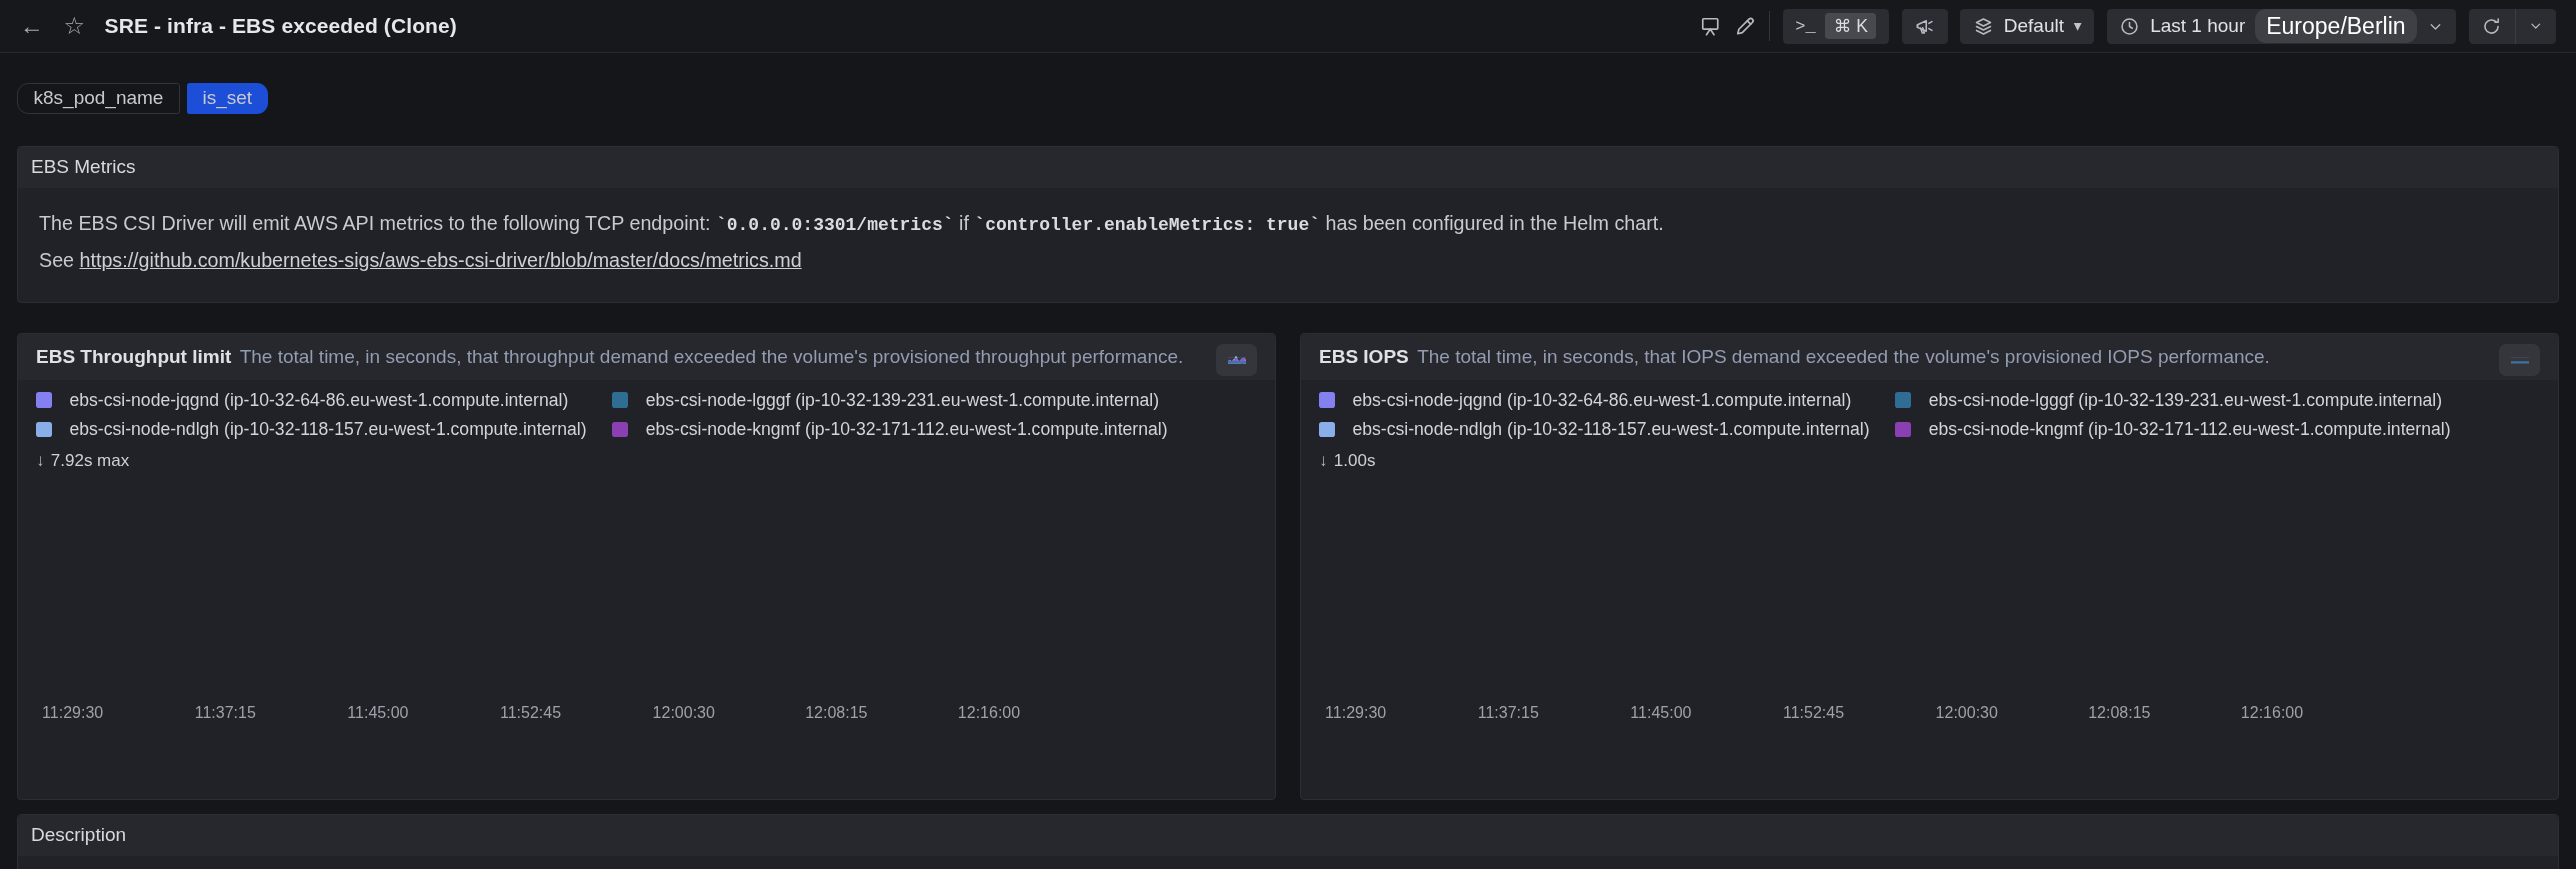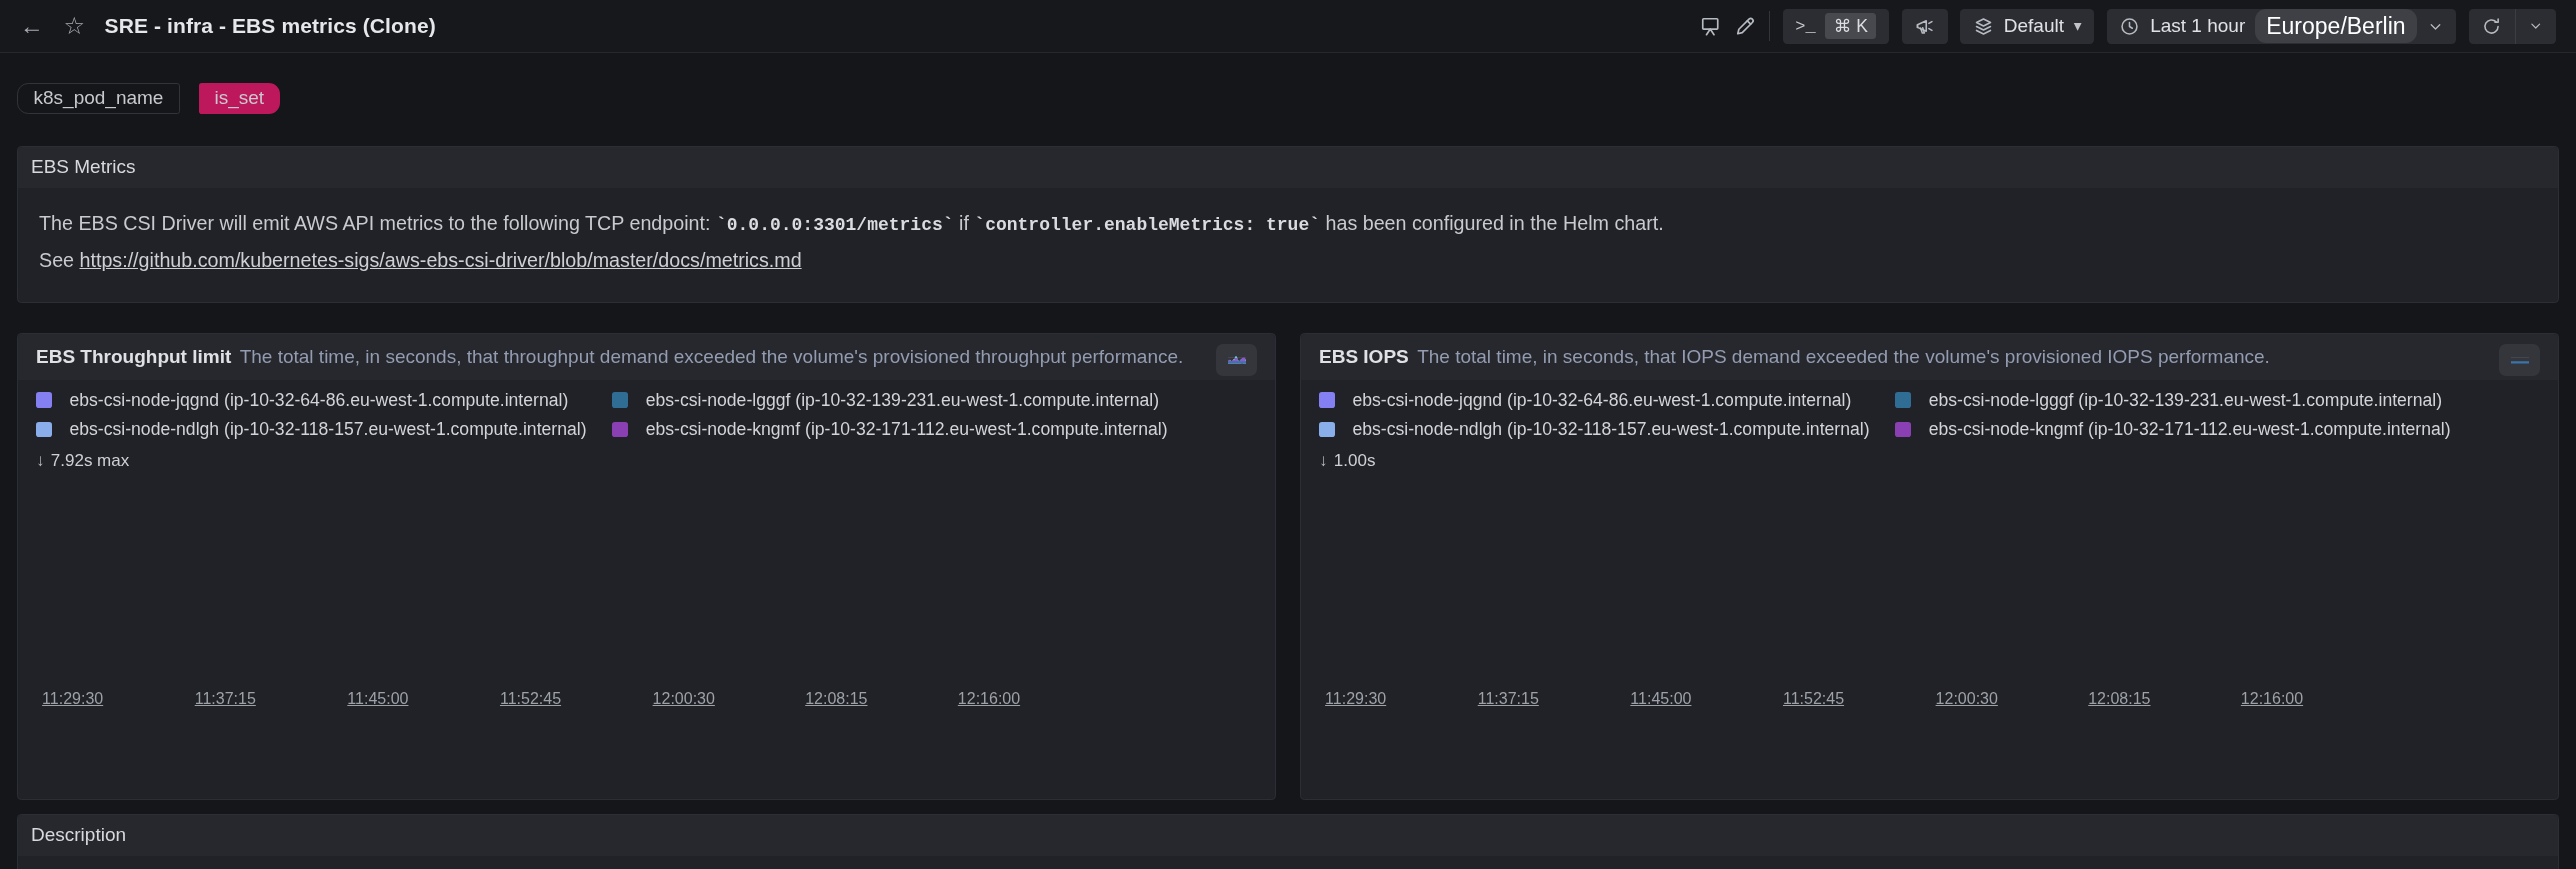--- a/index.html
+++ b/index.html
@@ -37,21 +37,21 @@
   .split { display:flex; align-items:stretch; background:#2b2d33; border-radius:4.2px; overflow:hidden; }
   .split .btn { border-radius:0; background:transparent; }
   .split-sep { width:0.7px; background:#3b3d43; }
   .caret { font-size:15.5px; color:#c0c3c9; }
 
   
   .page { padding:0 17px; }
   .filters { margin-top:29.5px; display:flex; }
   .chip { height:31px; display:flex; align-items:center; padding:0 15.5px; font-size:19px; color:#c7c9ce; cursor:pointer; }
   .chip-key { background:transparent; border:0.7px solid #31343a; border-radius:11.2px 2.8px 2.8px 11.2px; }
-  .chip-val { background:#be185d; border-radius:2.8px 11.2px 11.2px 2.8px; margin-left:19px; }
+  .chip-val { background:#1d4ed8; border-radius:2.8px 11.2px 11.2px 2.8px; margin-left:7px; }
 
   .panel { background:#202227; border:0.7px solid #2b2e34; border-radius:4.2px; }
   .panel-header {
     background:#26282d; border-radius:4.2px 4.2px 0 0; height:41px;
     display:flex; align-items:center; padding:0 13px; font-size:19px; color:#d8d9dd;
   }
   
   .text-panel { margin-top:32px; }
   .text-panel .panel-body { padding:17px 21px 24px; font-size:19.7px; color:#c9cad0; line-height:1.85; }
   .text-panel code {
@@ -68,39 +68,39 @@
   .chart-desc { font-size:19px; color:#939cb1; margin-left:8.4px; }
   .legend { position:relative; padding:9.8px 77px 2.8px 18px; display:grid; grid-template-columns:48.5% auto; gap:8.4px 12.6px; font-size:17.6px; color:#d3d4d9; }
   .legend-item { display:flex; align-items:center; gap:18px; white-space:nowrap; cursor:pointer; }
   .legend-swatch { width:15.5px; height:15.5px; border-radius:2.8px; flex:none; }
   .legend-expand { position:absolute; right:18px; top:9.8px; width:41px; height:32px; background:#34363c; border:none; border-radius:7px; display:flex; align-items:center; justify-content:center; cursor:pointer; }
   .annotation { padding:8.4px 18px 0; font-size:17px; color:#cfd0d4; display:flex; align-items:center; gap:6.3px; }
   .annotation .arrow { color:#b7b9be; }
   .plot { position:relative; margin:2.8px 18px 0; height:205px; }
   .plot svg { position:absolute; inset:0; width:100%; height:100%; }
   .xticks { position:relative; margin:7px 18px 0; height:22.5px; font-size:16px; color:#9da1a8; }
-  .xticks span { position:absolute; top:4px; white-space:nowrap;text-decoration:underline; }
+  .xticks span { position:absolute; top:18px; white-space:nowrap; }
 
   
   .desc-panel { margin-top:14px; height:155px; }
   .desc-panel .panel-body { padding:15.5px 24px; }
   .desc-heading { font-size:32px; font-weight:400; color:#e8e9ec; letter-spacing:0.2px; }
 </style>
 </head>
 <body>
 
 <div class="topbar">
   <div class="tb-left">
     <button class="glyph-btn">
         <span>←</span>
       </button>
     <button class="glyph-btn">
         <span>☆</span>
       </button>
-    <span class="tb-title">SRE - infra - EBS metrics (Clone)</span>
+    <span class="tb-title">SRE - infra - EBS exceeded (Clone)</span>
   </div>
   <div class="tb-right">
     <button class="glyph-btn">
       <svg class="icon" width="22.5" height="22.5" viewBox="0 0 24 24">
           <rect x="4" y="4" width="16" height="11" rx="1"></rect>
           <path d="M12 15 L8 21 M12 15 L16 21"></path>
         </svg>
     </button>
     <button class="glyph-btn">
       <svg class="icon" width="22.5" height="22.5" viewBox="0 0 24 24">

